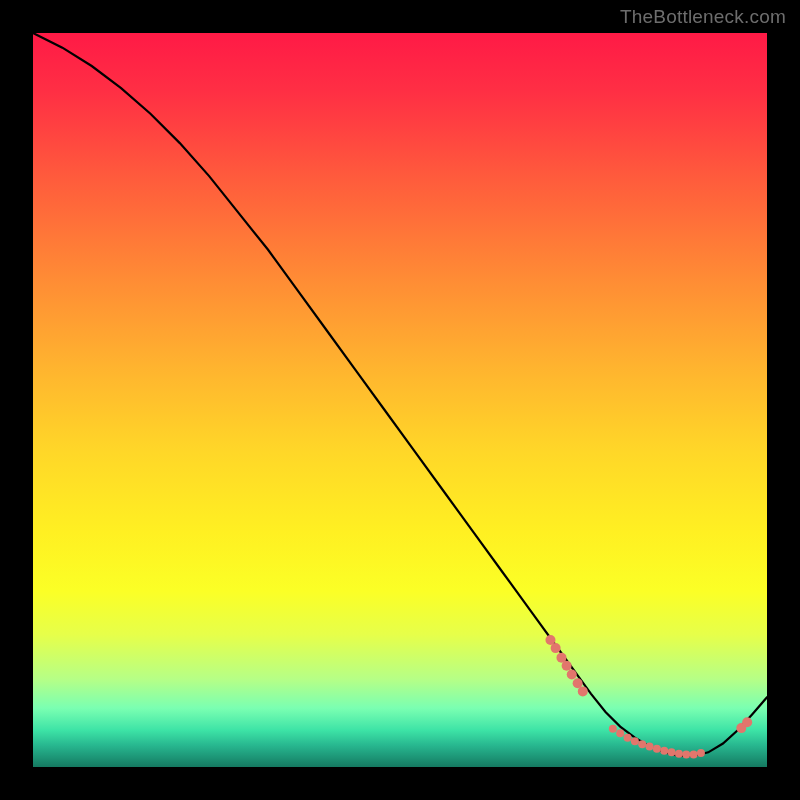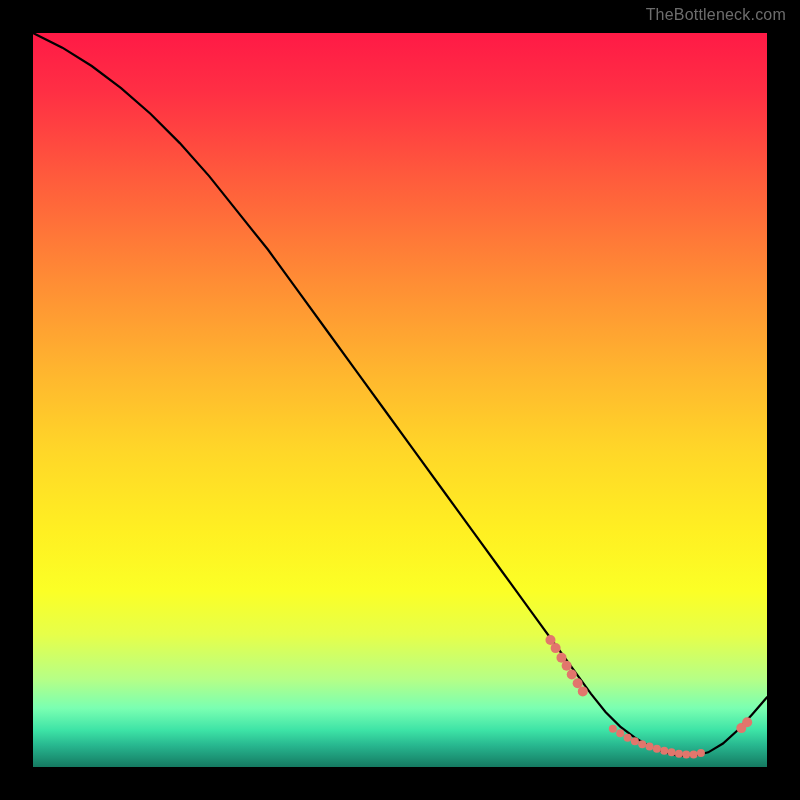--- a/index.html
+++ b/index.html
@@ -15,21 +15,21 @@
     position: relative;
     width: 800px;
     height: 800px;
     background: #000;
   }
   .watermark {
     position: absolute;
     top: 6px;
     right: 14px;
     color: #6d6d6d;
-    font-size: 16px;
+    font-size: 19px;
     font-weight: 400;
     letter-spacing: 0.2px;
     z-index: 20;
   }
   .plot {
     position: absolute;
     left: 33px;
     top: 33px;
     width: 734px;
     height: 734px;

